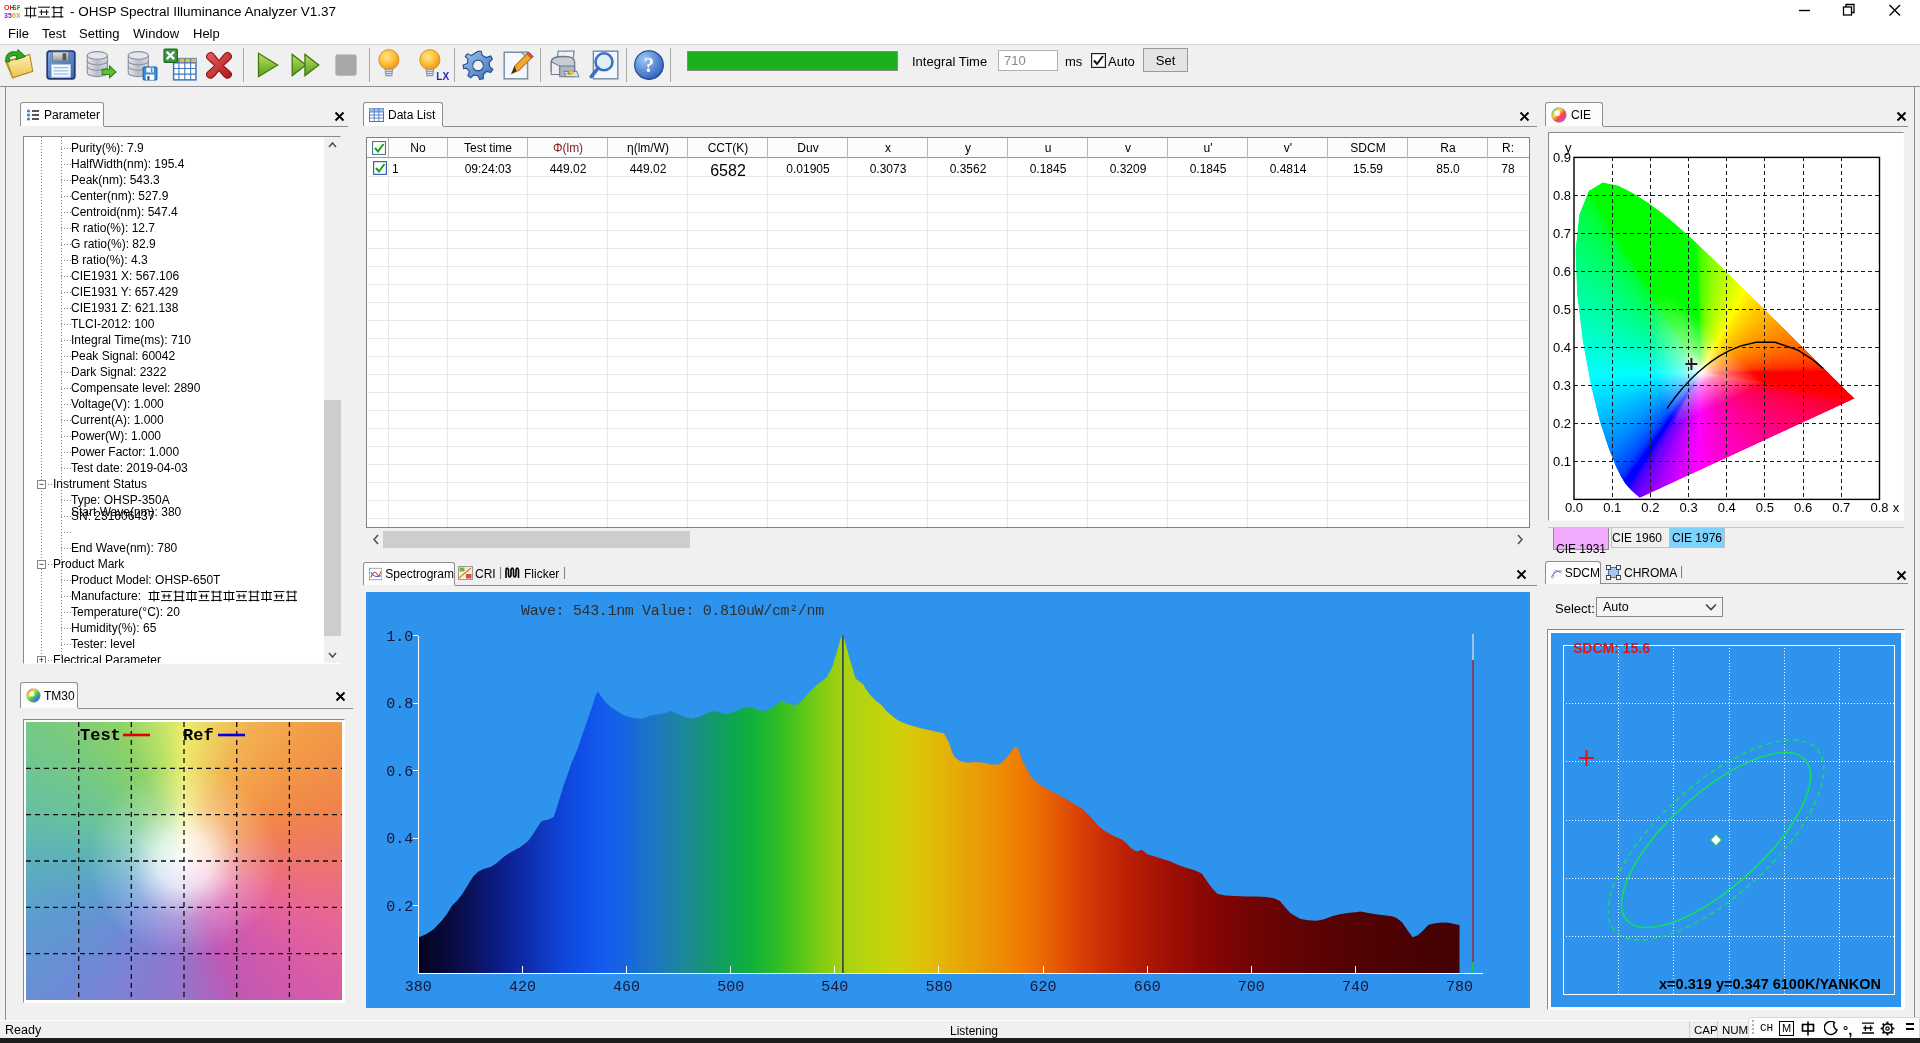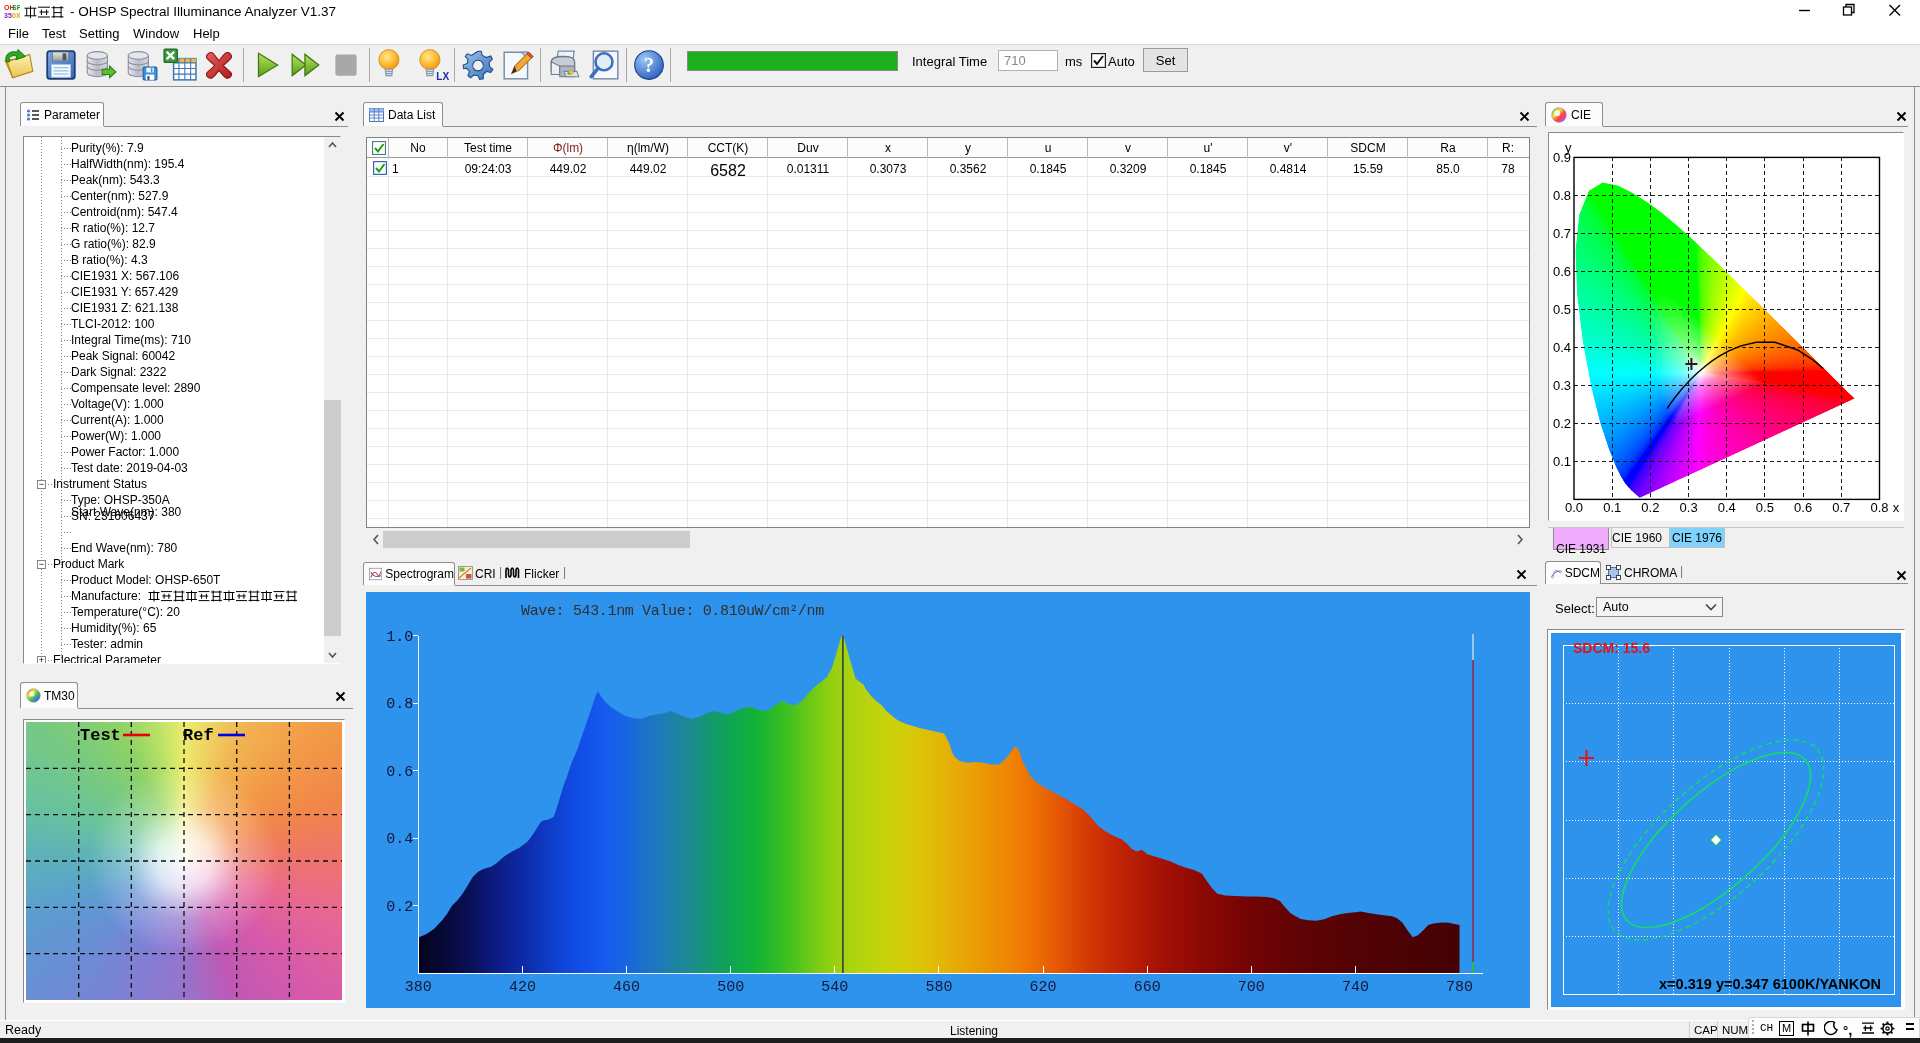--- a/index.html
+++ b/index.html
@@ -320,21 +320,21 @@
           <path d="M 100.5 2.0 H 111.5 M 102.7 0.5 V 11.5 M 109.3 0.5 V 11.5 M 102.7 6.6 H 109.3 M 100.5 10.4 H 111.5" stroke="#000" stroke-width="1.0" fill="none"></path>
           <path d="M 113.0 2.5 H 124.0 M 113.0 9.5 H 124.0 M 118.5 0.5 V 11.5 M 115.0 2.5 V 9.5 M 122.0 2.5 V 9.5" stroke="#000" stroke-width="1.0" fill="none"></path>
           <path d="M 125.5 1.6 H 136.5 M 126.8 6.0 H 135.2 M 125.5 10.6 H 136.5 M 128.6 3.8 V 8.8 M 133.4 3.8 V 8.8" stroke="#000" stroke-width="1.0" fill="none"></path>
           <path d="M 138.0 2.0 H 149.0 M 140.2 0.5 V 11.5 M 146.8 0.5 V 11.5 M 140.2 6.6 H 146.8 M 138.0 10.4 H 149.0" stroke="#000" stroke-width="1.0" fill="none"></path>
         </svg>
 <div class="abs" style="left:37px;top:475px;width:10px;height:1px;background-image:repeating-linear-gradient(to right,#808080 0 1px,transparent 1px 3px)"></div>
 <div class="abs" style="left:47px;top:468px;color:#000;white-space:nowrap">Temperature(°C): 20</div>
 <div class="abs" style="left:37px;top:491px;width:10px;height:1px;background-image:repeating-linear-gradient(to right,#808080 0 1px,transparent 1px 3px)"></div>
 <div class="abs" style="left:47px;top:484px;color:#000;white-space:nowrap">Humidity(%): 65</div>
 <div class="abs" style="left:37px;top:507px;width:10px;height:1px;background-image:repeating-linear-gradient(to right,#808080 0 1px,transparent 1px 3px)"></div>
-<div class="abs" style="left:47px;top:500px;color:#000;white-space:nowrap">Tester: admin</div>
+<div class="abs" style="left:47px;top:500px;color:#000;white-space:nowrap">Tester: level</div>
 <div class="abs" style="left:13px;top:519px;width:9px;height:9px;border:1px solid #848484;background:#fff;font-size:9px;line-height:7px;text-align:center;color:#000">+</div>
 <div class="abs" style="left:24px;top:523px;width:5px;height:1px;background-image:repeating-linear-gradient(to right,#808080 0 1px,transparent 1px 3px)"></div>
 <div class="abs" style="left:29px;top:516px;color:#000;white-space:nowrap">Electrical Parameter</div>
 </div>
     </div>
 <div class="abs" style="left:324px;top:137px;width:17px;height:526px;background:#f0f0f0">
 <div class="abs" style="left:0;top:0;width:17px;height:17px;background:#f0f0f0"><svg width="17" height="17">
           <path d="M5 10 L8.5 6 L12 10" fill="none" stroke="#505050" stroke-width="1.5"></path>
         </svg></div>
 <div class="abs" style="left:0;top:509px;width:17px;height:17px;background:#f0f0f0"><svg width="17" height="17">
@@ -470,21 +470,21 @@
       </svg>
 <svg class="abs" style="left:6px;top:23px" width="14" height="14" viewBox="0 0 14 14">
         <rect x="0.5" y="0.5" width="13" height="13" fill="#fff" stroke="#3a62b0" stroke-width="1.4"></rect>
         <path d="M3 7 L6 10.5 L11.5 3" fill="none" stroke="#18a018" stroke-width="2"></path>
       </svg>
 <div class="abs" style="left:25px;top:24px;font-size:12px;color:#000">1</div>
 <div class="abs" style="left:120px;top:24px;width:2px;display:flex;justify-content:center;white-space:nowrap;font-size:12px;color:#000">09:24:03</div>
 <div class="abs" style="left:200px;top:24px;width:2px;display:flex;justify-content:center;white-space:nowrap;font-size:12px;color:#000">449.02</div>
 <div class="abs" style="left:280px;top:24px;width:2px;display:flex;justify-content:center;white-space:nowrap;font-size:12px;color:#000">449.02</div>
 <div class="abs" style="left:360px;top:24px;width:2px;display:flex;justify-content:center;white-space:nowrap;font-size:16px;color:#000">6582</div>
-<div class="abs" style="left:440px;top:24px;width:2px;display:flex;justify-content:center;white-space:nowrap;font-size:12px;color:#000">0.01311</div>
+<div class="abs" style="left:440px;top:24px;width:2px;display:flex;justify-content:center;white-space:nowrap;font-size:12px;color:#000">0.01905</div>
 <div class="abs" style="left:520px;top:24px;width:2px;display:flex;justify-content:center;white-space:nowrap;font-size:12px;color:#000">0.3073</div>
 <div class="abs" style="left:600px;top:24px;width:2px;display:flex;justify-content:center;white-space:nowrap;font-size:12px;color:#000">0.3562</div>
 <div class="abs" style="left:680px;top:24px;width:2px;display:flex;justify-content:center;white-space:nowrap;font-size:12px;color:#000">0.1845</div>
 <div class="abs" style="left:760px;top:24px;width:2px;display:flex;justify-content:center;white-space:nowrap;font-size:12px;color:#000">0.3209</div>
 <div class="abs" style="left:840px;top:24px;width:2px;display:flex;justify-content:center;white-space:nowrap;font-size:12px;color:#000">0.1845</div>
 <div class="abs" style="left:920px;top:24px;width:2px;display:flex;justify-content:center;white-space:nowrap;font-size:12px;color:#000">0.4814</div>
 <div class="abs" style="left:1000px;top:24px;width:2px;display:flex;justify-content:center;white-space:nowrap;font-size:12px;color:#000">15.59</div>
 <div class="abs" style="left:1080px;top:24px;width:2px;display:flex;justify-content:center;white-space:nowrap;font-size:12px;color:#000">85.0</div>
 <div class="abs" style="left:1140px;top:24px;width:2px;display:flex;justify-content:center;white-space:nowrap;font-size:12px;color:#000">78</div>
 </div>

